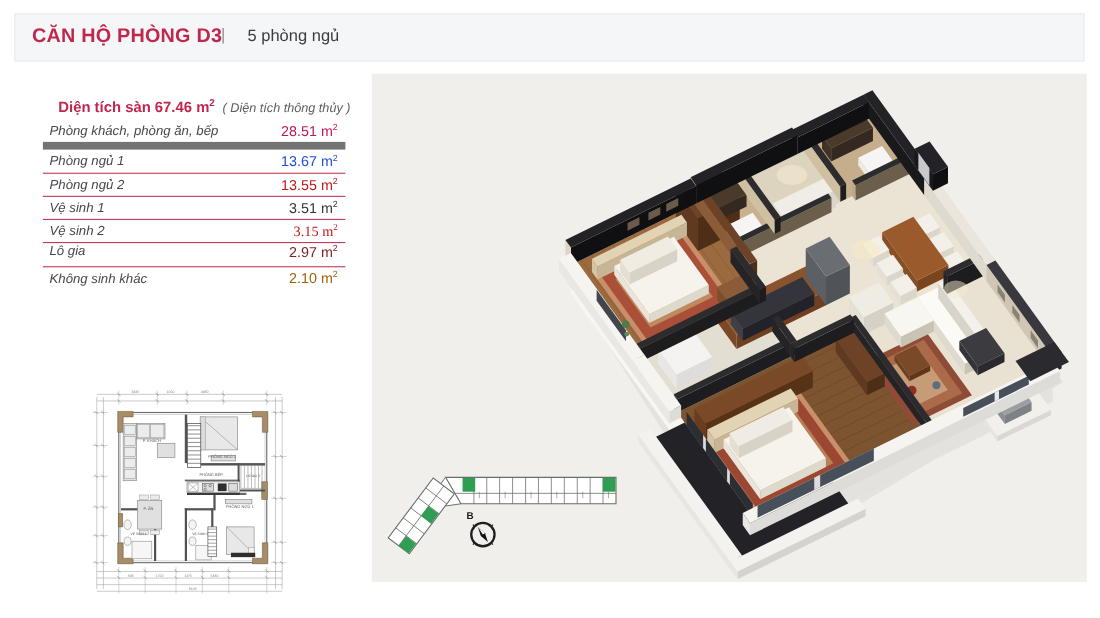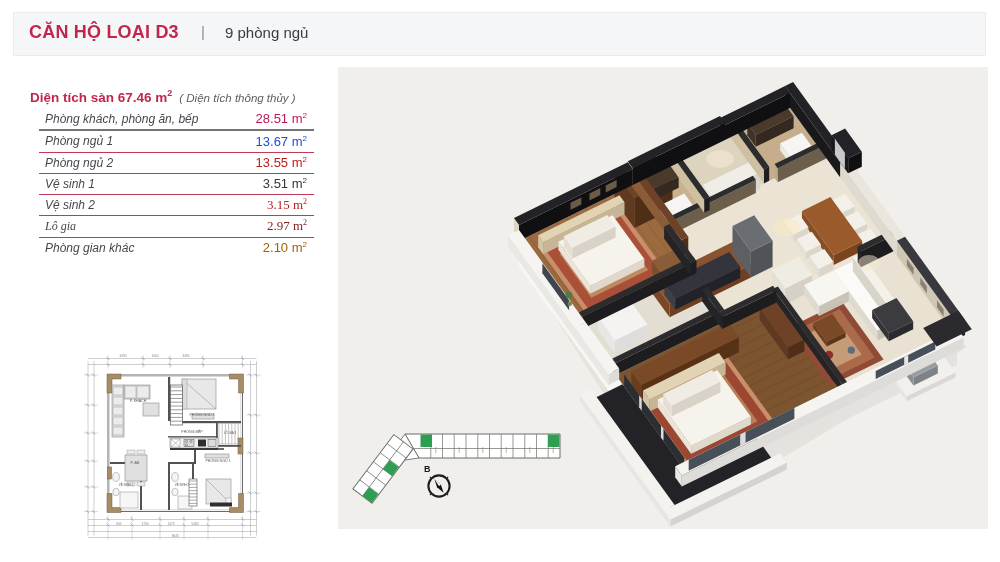--- a/index.html
+++ b/index.html
@@ -4,32 +4,32 @@
 <style>
   html,body{margin:0;padding:0;background:#fff;width:1000px;height:562px;overflow:hidden;}
   body{font-family:"Liberation Sans", sans-serif;position:relative;}
   .abs{position:absolute;}
 </style>
 </head>
 <body>
 
 <div class="abs" style="left:13px;top:12px;width:971px;height:42px;background:#f5f6f8;border:1px solid #e9ebee;"></div>
 
-<div class="abs" style="left:29px;top:22px;font-size:18px;font-weight:bold;color:#c0274d;letter-spacing:0.2px;">CĂN HỘ LOẠI D3</div>
+<div class="abs" style="left:29px;top:22px;font-size:18px;font-weight:bold;color:#c0274d;letter-spacing:0.2px;">CĂN HỘ PHÒNG D3</div>
 
 <div class="abs" style="left:201px;top:23px;font-size:15px;color:#8a8f98;">|</div>
 
-<div class="abs" style="left:225px;top:24px;font-size:15px;color:#3b3b44;">9 phòng ngủ</div>
-
-<div class="abs" style="left:30px;top:88px;font-size:13.5px;color:#c0274d;font-weight:bold;text-align:right;">Diện tích sàn 67.46 m<span style="font-size:9px;vertical-align:super;">2</span>
+<div class="abs" style="left:225px;top:24px;font-size:15px;color:#3b3b44;">5 phòng ngủ</div>
+
+<div class="abs" style="left:53px;top:88px;font-size:13.5px;color:#c0274d;font-weight:bold;text-align:right;">Diện tích sàn 67.46 m<span style="font-size:9px;vertical-align:super;">2</span>
 <span style="font-weight:normal;color:#5c5c64;font-style:italic;font-size:11.5px;">&nbsp;( Diện tích thông thủy )</span></div>
 
 <div class="abs" style="left:39px;top:109px;width:275px;font-size:12px;color:#46464e;">
 
-  <div style="height:20.3px;border-bottom:2px solid #737373;display:flex;align-items:center;">
+  <div style="height:20.3px;border-bottom:7px solid #737373;display:flex;align-items:center;">
       <span style="font-style:italic;padding-left:6px;">Phòng khách, phòng ăn, bếp</span>
       <span style="margin-left:auto;padding-right:7px;font-style:normal;font-size:13px;color:#be185d;">28.51 m<sup style="font-size:8px;">2</sup></span>
     </div>
 
   <div style="height:20.3px;border-bottom:1px solid #bf3a55;display:flex;align-items:center;">
       <span style="font-style:italic;padding-left:6px;">Phòng ngủ 1</span>
       <span style="margin-left:auto;padding-right:7px;font-size:13px;color:#1d4ed8;">13.67 m<sup style="font-size:8px;">2</sup></span>
     </div>
 
   <div style="height:20.3px;border-bottom:1px solid #bf3a55;display:flex;align-items:center;">
@@ -40,27 +40,27 @@
   <div style="height:20.3px;border-bottom:1px solid #bf3a55;display:flex;align-items:center;">
       <span style="font-style:italic;padding-left:6px;">Vệ sinh 1</span>
       <span style="margin-left:auto;padding-right:7px;font-size:13px;color:#36363c;text-align:center;">3.51 m<sup style="font-size:8px;">2</sup></span>
     </div>
 
   <div style="height:20.3px;border-bottom:1px solid #bf3a55;display:flex;align-items:center;">
       <span style="font-style:italic;padding-left:6px;">Vệ sinh 2</span>
       <span style="margin-left:auto;padding-right:7px;font-size:13px;color:#b91c1c;font-family:Liberation Serif, serif;">3.15 m<sup style="font-size:8px;">2</sup></span>
     </div>
 
-  <div style="height:20.3px;border-bottom:1px solid #bf3a55;display:flex;align-items:center;font-family:Liberation Serif, serif;">
+  <div style="height:20.3px;border-bottom:1px solid #bf3a55;display:flex;">
       <span style="font-style:italic;padding-left:6px;">Lô gia</span>
       <span style="margin-left:auto;padding-right:7px;font-size:13px;color:#7f1d1d;">2.97 m<sup style="font-size:8px;">2</sup></span>
     </div>
 
   <div style="height:20.3px;display:flex;align-items:center;">
-      <span style="font-style:italic;padding-left:6px;">Phòng gian khác</span>
+      <span style="font-style:italic;padding-left:6px;">Không sinh khác</span>
       <span style="margin-left:auto;padding-right:7px;font-size:13px;color:#a16207;">2.10 m<sup style="font-size:8px;">2</sup></span>
     </div>
 </div>
 
 <div class="abs" style="left:338px;top:67px;width:650px;height:462px;background:#f0efeb;"></div>
 
 <svg class="abs" style="left:338px;top:67px;" width="650" height="462" viewBox="0 0 650 462">
 
 <polygon points="171.0,178.0 340.0,443.0 358.0,443.0 629.0,280.0 619.0,272.0 348.0,431.0 181.0,174.0" fill="#dcdad4" fill-opacity="0.6"></polygon>
 

